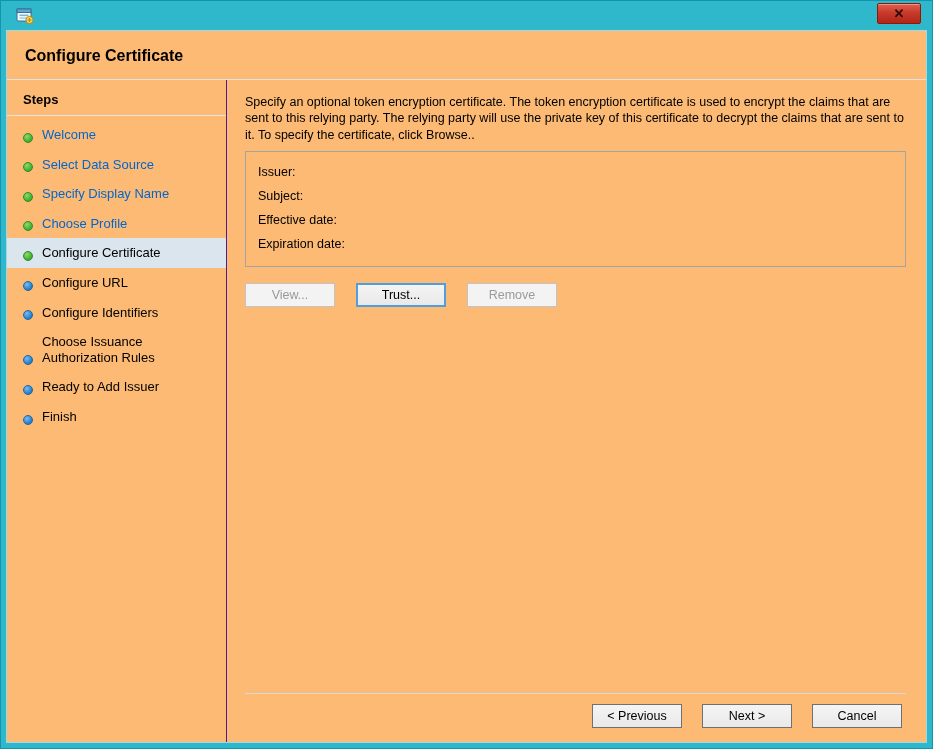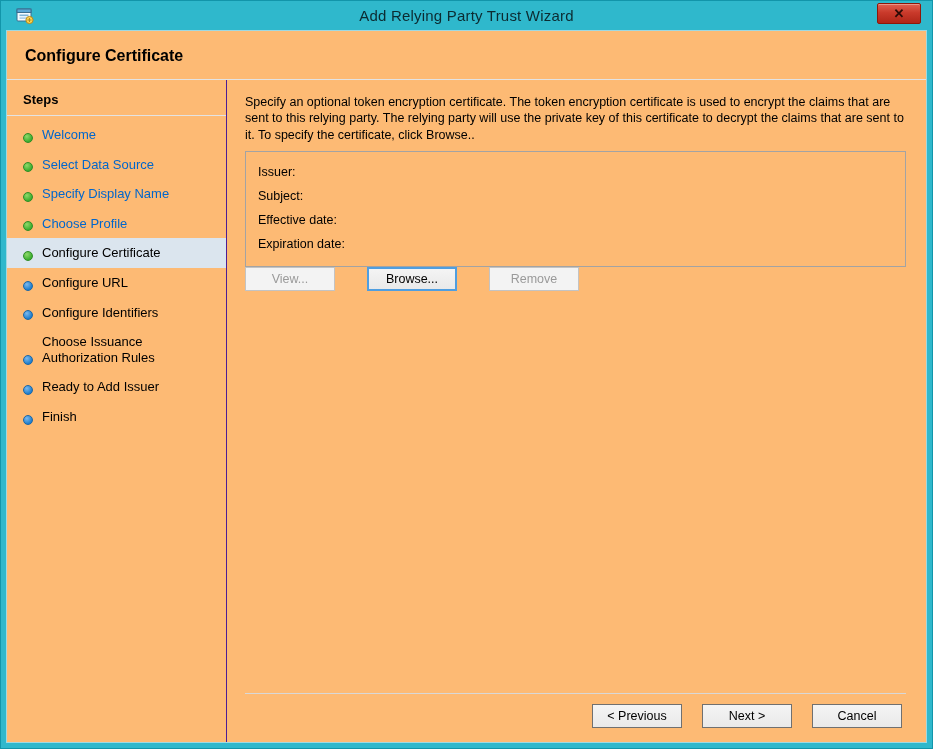--- a/index.html
+++ b/index.html
@@ -100,21 +100,21 @@
     margin-bottom:8px;
   }
   .cert-box {
     border:1px solid #a3a3a3;
     padding:8px 12px 10px 12px;
   }
   .cert-row { display:flex; font-size:12.5px; color:#000; padding:3px 0; line-height:18px; }
   .cert-label { flex:none; }
   .cert-value { margin-left:8px; }
 
-  .action-row { display:flex; gap:32px; }
+  .action-row { margin-top:16px; display:flex; gap:21px; }
 
   button.win {
     min-width:90px; height:24px;
     font-family:"Liberation Sans", sans-serif; font-size:12.5px;
     background:linear-gradient(#f4f4f4,#e9e9e9);
     border:1px solid #707070;
     color:#000; cursor:pointer;
   }
   button.win.is-disabled {
     background:#f3f3f3; border-color:#c3c3c3; color:#9a9a9a; cursor:default;
@@ -138,21 +138,20 @@
 
   <div class="titlebar">
     <svg class="titlebar-icon" viewBox="0 0 18 18">
       <rect x="1" y="2" width="14" height="12" rx="1" fill="#f5fbff" stroke="#3b6e8f"></rect>
       <rect x="1" y="2" width="14" height="3.5" fill="#5aa7d6" stroke="#3b6e8f"></rect>
       <rect x="3.5" y="7.5" width="9" height="1.6" fill="#7fb4d8"></rect>
       <rect x="3.5" y="10.3" width="6.5" height="1.6" fill="#a8cde8"></rect>
       <circle cx="13.5" cy="13" r="3.6" fill="#ffd24d" stroke="#b38b1e"></circle>
       <path d="M13.5 11v4M11.5 13h4" stroke="#b38b1e" stroke-width="1"></path>
     </svg>
-    <div class="title-text">Add Relying Party Trust Wizard</div>
     <div class="close-btn">
       <span>✕</span>
     </div>
   </div>
 
   <div class="dialog">
 
     <div class="page-header">Configure Certificate</div>
 
     <div class="body">
@@ -220,21 +219,21 @@
             <span class="cert-value"></span>
           </div>
           <div class="cert-row">
             <span class="cert-label">Expiration date:</span>
             <span class="cert-value"></span>
           </div>
         </div>
 
         <div class="action-row">
           <button class="win is-disabled" disabled="">View...</button>
-          <button class="win is-focused">Browse...</button>
+          <button class="win is-focused">Trust...</button>
           <button class="win is-disabled" disabled="">Remove</button>
         </div>
 
         <div class="footer">
           <button class="win">&lt; Previous</button>
           <button class="win">Next &gt;</button>
           <button class="win">Cancel</button>
         </div>
 
       </div>

